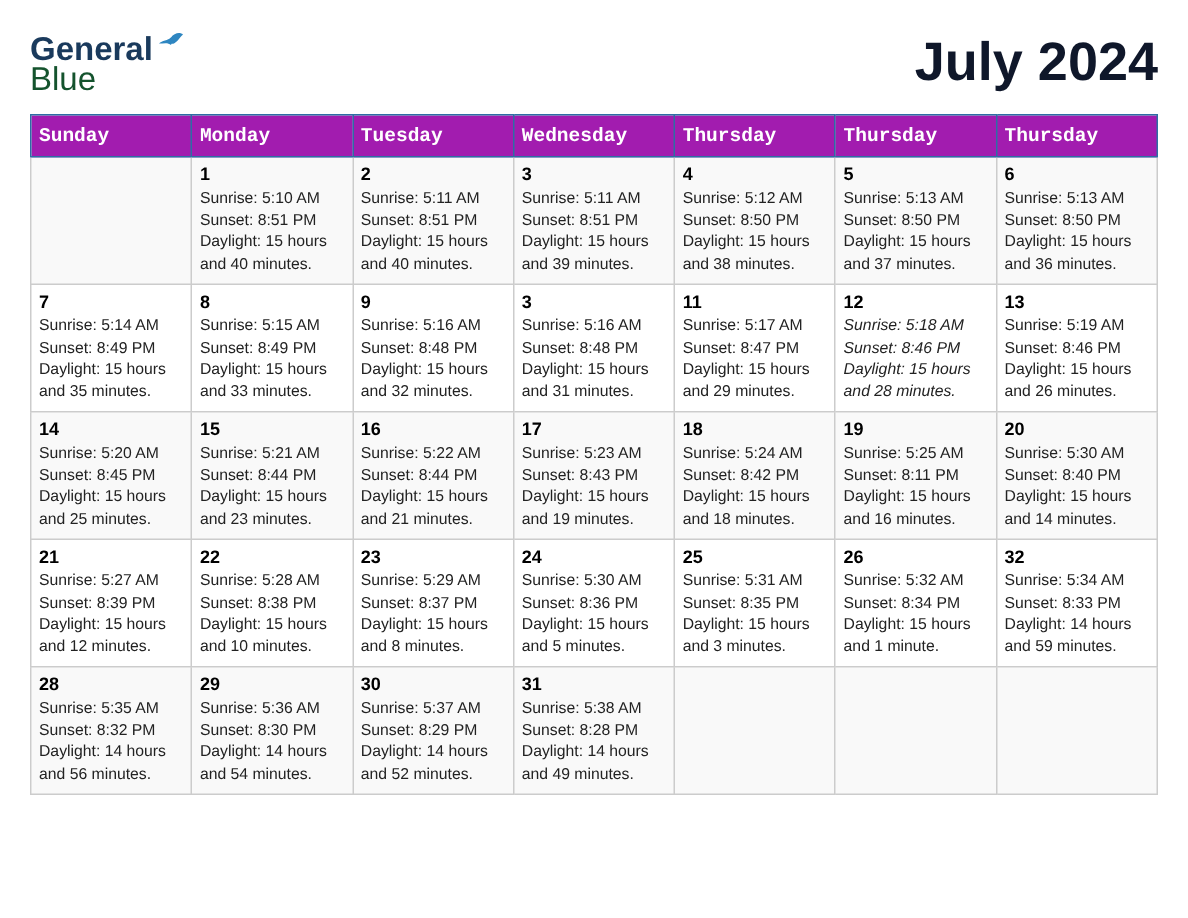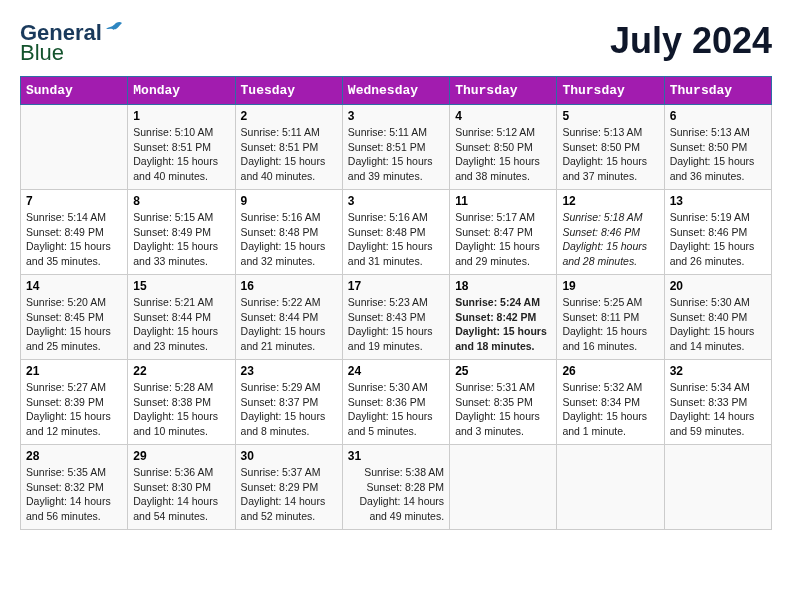--- a/index.html
+++ b/index.html
@@ -229,21 +229,21 @@
         </td>
         <td>
           <span class="day-num">17</span>
           <div class="day-info" style="white-space: pre-line;">Sunrise: 5:23 AM
 Sunset: 8:43 PM
 Daylight: 15 hours
 and 19 minutes.</div>
         </td>
         <td>
           <span class="day-num">18</span>
-          <div class="day-info" style="white-space: pre-line; font-weight: bold;">Sunrise: 5:24 AM
+          <div class="day-info" style="white-space: pre-line;">Sunrise: 5:24 AM
 Sunset: 8:42 PM
 Daylight: 15 hours
 and 18 minutes.</div>
         </td>
         <td>
           <span class="day-num">19</span>
           <div class="day-info" style="white-space: pre-line;">Sunrise: 5:25 AM
 Sunset: 8:11 PM
 Daylight: 15 hours
 and 16 minutes.</div>
@@ -324,21 +324,21 @@
         </td>
         <td>
           <span class="day-num">30</span>
           <div class="day-info" style="white-space: pre-line;">Sunrise: 5:37 AM
 Sunset: 8:29 PM
 Daylight: 14 hours
 and 52 minutes.</div>
         </td>
         <td>
           <span class="day-num">31</span>
-          <div class="day-info" style="white-space: pre-line; text-align: right;">Sunrise: 5:38 AM
+          <div class="day-info" style="white-space: pre-line;">Sunrise: 5:38 AM
 Sunset: 8:28 PM
 Daylight: 14 hours
 and 49 minutes.</div>
         </td>
         <td class="empty-cell"></td>
         <td class="empty-cell"></td>
         <td class="empty-cell"></td>
       </tr>
     </tbody>
 </table>

